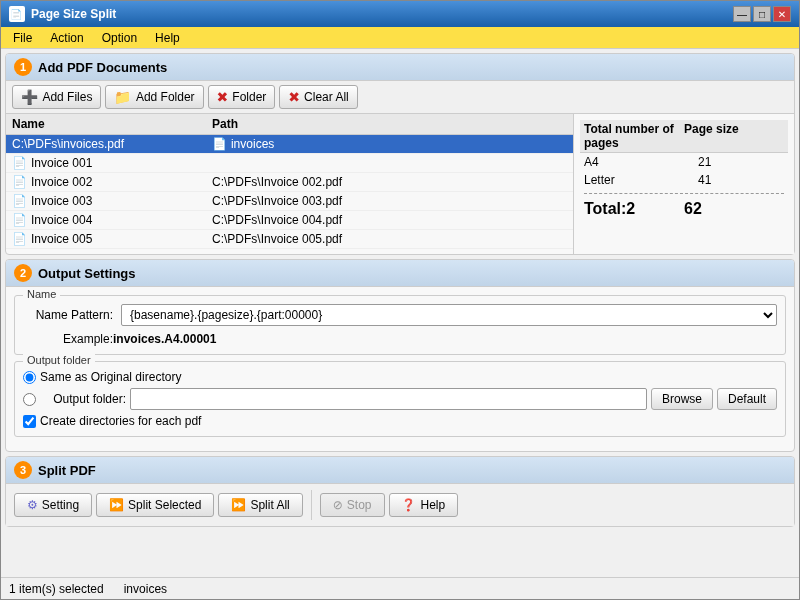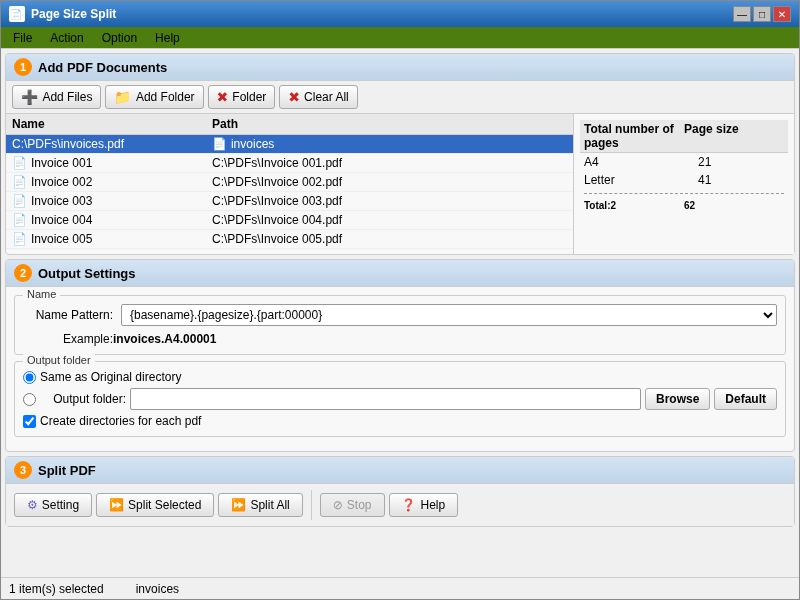--- a/index.html
+++ b/index.html
@@ -59,21 +59,21 @@
       border: 1px solid #888;
       display: flex;
       align-items: center;
       justify-content: center;
       font-size: 10px;
       cursor: pointer;
       color: #000;
     }
     .title-btn.close { background: #d04040; color: white; }
     .menu-bar {
-      background: #4d7c0f;
+      background: #fde047;
       border-bottom: 1px solid #ccc;
       display: flex;
       padding: 2px 4px;
       gap: 2px;
       height: 22px;
       flex-shrink: 0;
     }
     .menu-item {
       padding: 2px 8px;
       cursor: pointer;
@@ -196,21 +196,21 @@
       gap: 28px;
     }
     .page-info-separator {
       border-top: 1px dashed #999;
       margin: 4px 4px;
     }
     .page-info-total {
       display: grid;
       grid-template-columns: 1fr 1fr;
       padding: 2px 4px;
-      font-size: 10px;
+      font-size: 16px;
       font-weight: bold;
     }
     
     .section2 { flex-shrink: 0; }
     .output-settings-body {
       padding: 8px;
     }
     .settings-group {
       border: 1px solid #ccc;
       border-radius: 3px;
@@ -286,21 +286,20 @@
       font-size: 12px;
     }
     .btn-browse, .btn-default {
       padding: 2px 10px;
       background: linear-gradient(to bottom, #fff, #e0e0e0);
       border: 1px solid #aaa;
       border-radius: 3px;
       cursor: pointer;
       font-size: 12px;
       height: 22px;
-      font-weight: bold;
     }
     .checkbox-row {
       display: flex;
       align-items: center;
       gap: 4px;
       margin-top: 4px;
     }
     
     .section3 { flex-shrink: 0; }
     .split-toolbar {
@@ -332,21 +331,21 @@
       background: #ccc;
       margin: 0 4px;
     }
     .status-bar {
       height: 22px;
       background: #f0f0f0;
       border-top: 1px solid #ccc;
       display: flex;
       align-items: center;
       padding: 0 8px;
-      gap: 32px;
+      gap: 20px;
       flex-shrink: 0;
     }
     .status-text {
       font-size: 12px;
     }
     .icon-add { color: #2a8a2a; }
     .icon-folder { color: #f0a000; }
     .icon-remove { color: #cc2222; }
     .icon-clear { color: #cc2222; }
     .icon-split { color: #3366cc; }
@@ -410,21 +409,20 @@
             <span>Path</span>
           </div>
 
           <div id="file-rows">
               <div class="file-row selected">
       <span>C:\PDFs\invoices.pdf</span>
       <span><span class="file-icon">📄</span>invoices</span>
     </div>
               <div class="file-row">
       <span><span class="file-icon">📄</span>Invoice 001</span>
-      <span>C:\PDFs\Invoice 001.pdf</span>
     </div>
               <div class="file-row">
       <span><span class="file-icon">📄</span>Invoice 002</span>
       <span>C:\PDFs\Invoice 002.pdf</span>
     </div>
               <div class="file-row">
       <span><span class="file-icon">📄</span>Invoice 003</span>
       <span>C:\PDFs\Invoice 003.pdf</span>
     </div>
               <div class="file-row">

